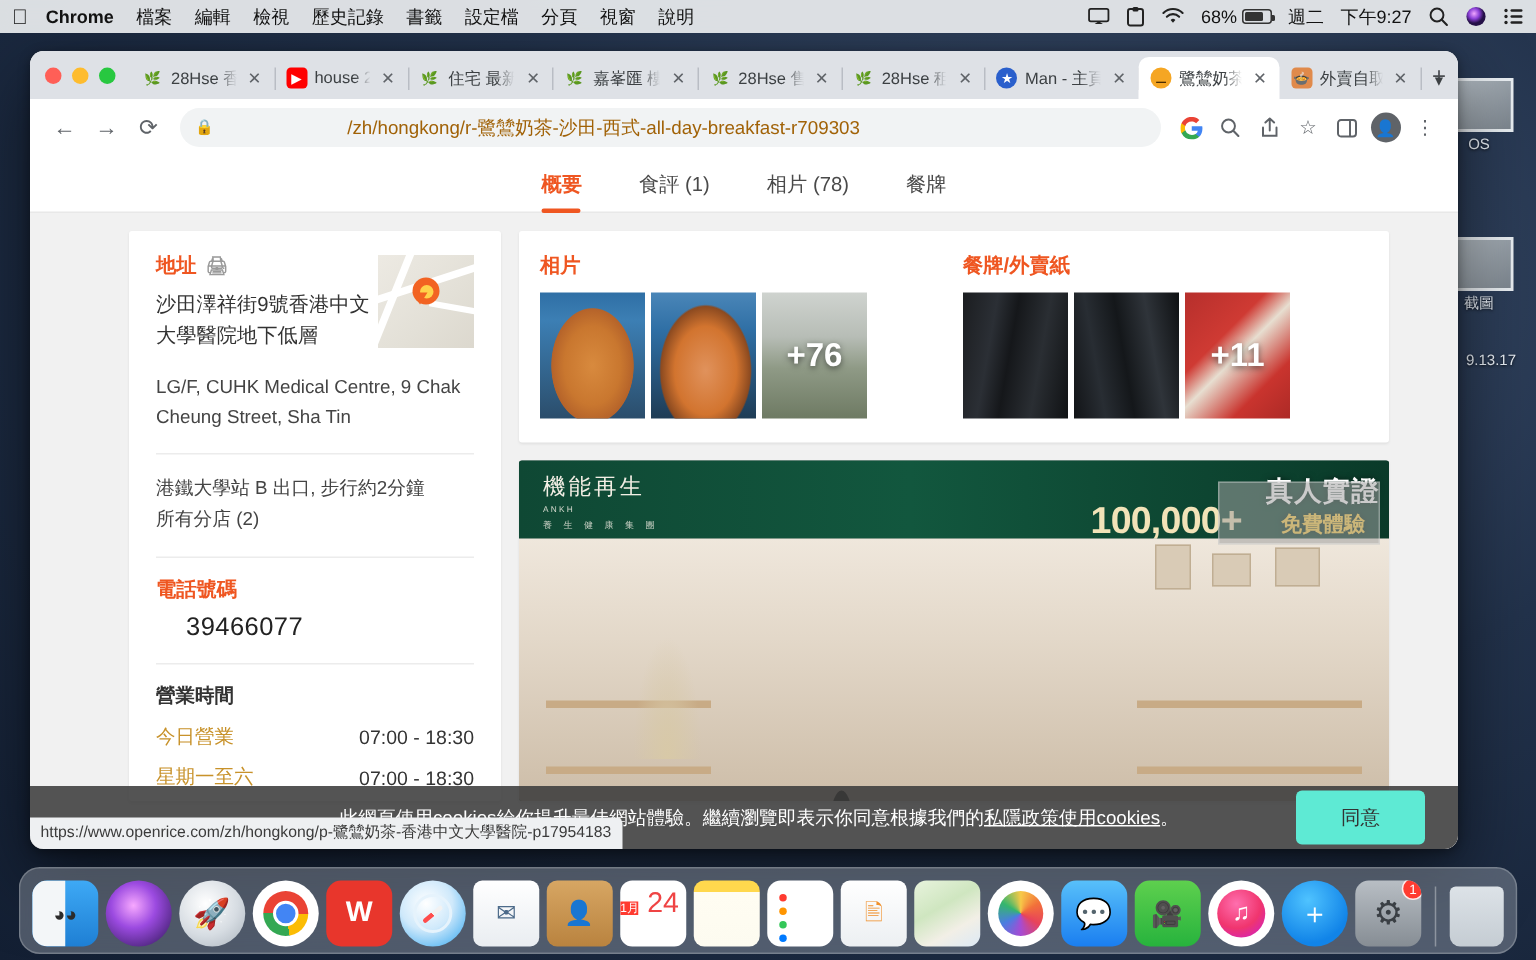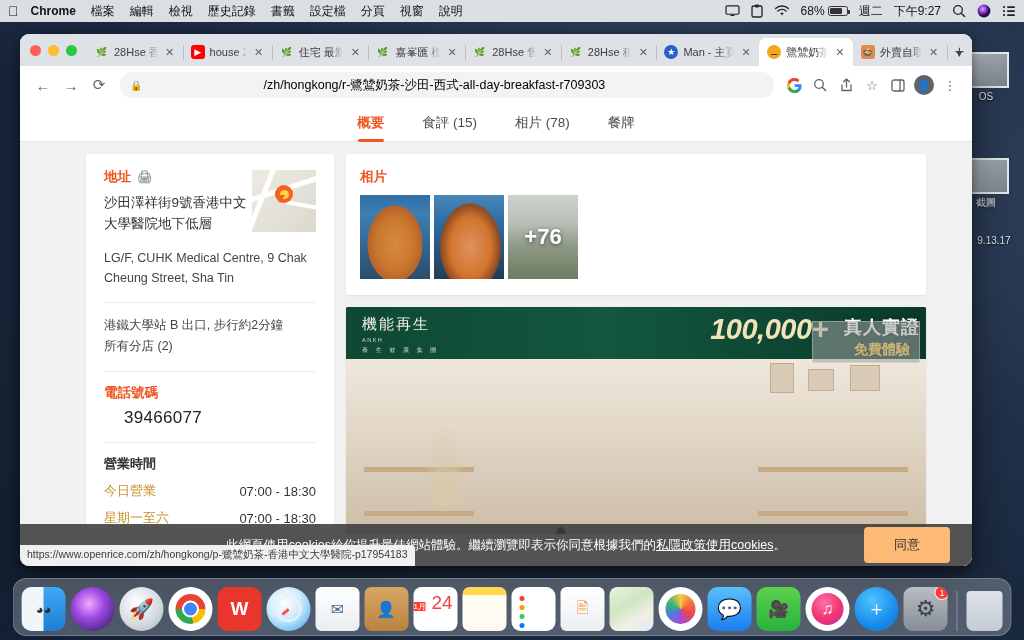--- a/index.html
+++ b/index.html
@@ -81,21 +81,21 @@
   #toolbar { height: 38px; background: #fff; display: flex; align-items: center; padding: 0 10px; gap: 2px; }
   .tb-btn { width: 26px; height: 26px; display: flex; align-items: center; justify-content: center;
     font-size: 15px; color: #5f6368; border-radius: 50%; }
   #omnibox {
     flex: 1; height: 26px; background: #f1f3f4; border-radius: 13px;
     display: flex; align-items: center; padding: 0 10px; gap: 7px;
     margin: 0 6px; font-size: 12.5px; color: #202124; overflow: hidden;
   }
   #omnibox .lock { font-size: 10px; color: #5f6368; }
   .url-host { color: #202124; margin-top: 38px; }
-  .url-path { color: #000000; margin-left: 32px; }
+  .url-path { color: #a16207; }
   #tb-right { display: flex; align-items: center; gap: 2px; }
   .tb-ic { width: 24px; height: 24px; display: flex; align-items: center; justify-content: center;
     font-size: 13px; color: #5f6368; }
   .avatar-ic { width: 20px; height: 20px; border-radius: 50%; background: #5f6368; color: #fff;
     display: flex; align-items: center; justify-content: center; font-size: 11px; }
 
   
   #page { height: 462px; background: #f1f1f1; position: relative; overflow: hidden; }
   #page-tabs { background: #fff; height: 38px; display: flex; align-items: center;
     justify-content: center; gap: 38px; border-bottom: 1px solid #e8e8e8; }
@@ -161,22 +161,22 @@
   .menu3 { background: linear-gradient(135deg,#b62f2c 0%,#cf3a33 35%,#e7ded0 50%,#c9342e 75%,#ad2a26 100%); }
 
   
   #videocard { flex: 1; overflow: hidden; position: relative; background: #0d3b2b; min-height: 0; }
   #vid-top { height: 52px; background: linear-gradient(90deg,#0f4834 0%,#12573e 45%,#0a3a29 100%);
     position: relative; }
   .ank-brand { position: absolute; left: 16px; top: 8px; color: #f2eee4; }
   .ank-title { font-size: 15px; letter-spacing: 2px; }
   .ank-sub { font-size: 5.5px; letter-spacing: 1.5px; opacity: .85; margin-top: 3px; }
   .ank-sub2 { font-size: 6px; letter-spacing: 3px; opacity: .8; margin-top: 3px; }
-  .big-num { position: absolute; right: 98px; top: 6px; font-size: 29px; font-weight: bold;
-    color: #f2e3b8; letter-spacing: -.5px; font-style: italic; }
+  .big-num { position: absolute; right: 98px; top: 26px; font-size: 25px; font-weight: bold;
+    color: #f2e3b8; letter-spacing: -.5px; }
   .cert { position: absolute; right: 6px; top: 8px; color: #fff; text-align: center;
     text-shadow: 0 0 4px rgba(0,0,0,.55); }
   .cert-1 { font-size: 18px; font-weight: bold; letter-spacing: 1px; }
   .cert-2 { font-size: 14px; font-weight: bold; color: #ffd04a; margin-top: 2px; }
   #vid-body { position: absolute; left: 0; right: 0; top: 52px; bottom: 0;
     background: linear-gradient(180deg,#efe7dc 0%,#e3d8c9 38%,#cdbda8 100%); overflow: hidden; }
   .shelf { position: absolute; background: #c8ab86; }
   .wallart { position: absolute; background: #d9cbb6; border: 1px solid #c0ae93; }
   .person { position: absolute; left: 50%; bottom: 0; transform: translateX(-50%); width: 150px; }
   .p-head { width: 48px; height: 54px; border-radius: 50% 50% 46% 46%; background: #e8bb97;
@@ -193,21 +193,21 @@
     background: rgba(160,160,160,.55); border: 1px solid rgba(255,255,255,.3); z-index: 3; }
 
   
   #cookiebar {
     position: absolute; left: 0; right: 0; bottom: 0; height: 42px;
     background: rgba(60,60,60,.88); display: flex; align-items: center;
     padding: 0 22px; z-index: 8;
   }
   #cookie-text { color: #fff; font-size: 12.5px; flex: 1; text-align: center; padding-left: 120px; }
   #cookie-text u { text-decoration: underline; }
-  #cookie-btn { background: #fdba74; color: #333; font-size: 13px; border-radius: 4px;
+  #cookie-btn { background: #5eead4; color: #333; font-size: 13px; border-radius: 4px;
     padding: 9px 30px; margin-left: 14px; }
 
   
   #statusbar { position: absolute; left: 0; bottom: 0; max-width: 420px;
     background: #eef0f2; color: #3b3b3b; font-size: 10.5px;
     padding: 3px 7px 4px 7px; border-radius: 0 4px 0 0; z-index: 9;
     white-space: nowrap; overflow: hidden; text-overflow: ellipsis; }
 
   
   #dock {
@@ -470,21 +470,21 @@
           <span class="avatar-ic">👤</span>
         </div>
       <div class="tb-ic">⋮</div>
     </div>
   </div>
 
   <div id="page">
 
     <div id="page-tabs">
       <div class="pt active">概要</div>
-      <div class="pt">食評 (15)</div>
+      <div class="pt">食評 (1)</div>
       <div class="pt">相片 (78)</div>
       <div class="pt">餐牌</div>
     </div>
 
     <div id="content">
 
       <div class="card" id="infocard">
         <div class="sec-title">
           <span>地址</span>
           <span class="print-ic">🖨</span>
@@ -525,20 +525,30 @@
       <div id="rightcol">
 
         <div class="card" id="galleries">
           <div class="gal">
             <div class="gal-title">相片</div>
             <div class="thumbs">
               <div class="thumb food1"></div>
               <div class="thumb food2"></div>
               <div class="thumb room1">
                 <span class="more">+76</span>
+              </div>
+            </div>
+          </div>
+          <div class="gal">
+            <div class="gal-title">餐牌/外賣紙</div>
+            <div class="thumbs">
+              <div class="thumb menu1"></div>
+              <div class="thumb menu2"></div>
+              <div class="thumb menu3">
+                <span class="more">+11</span>
               </div>
             </div>
           </div>
         </div>
 
         <div class="card" id="videocard">
           <div id="vid-top">
             <div class="ank-brand">
               <div class="ank-title">機能再生</div>
               <div class="ank-sub">ANKH</div>

